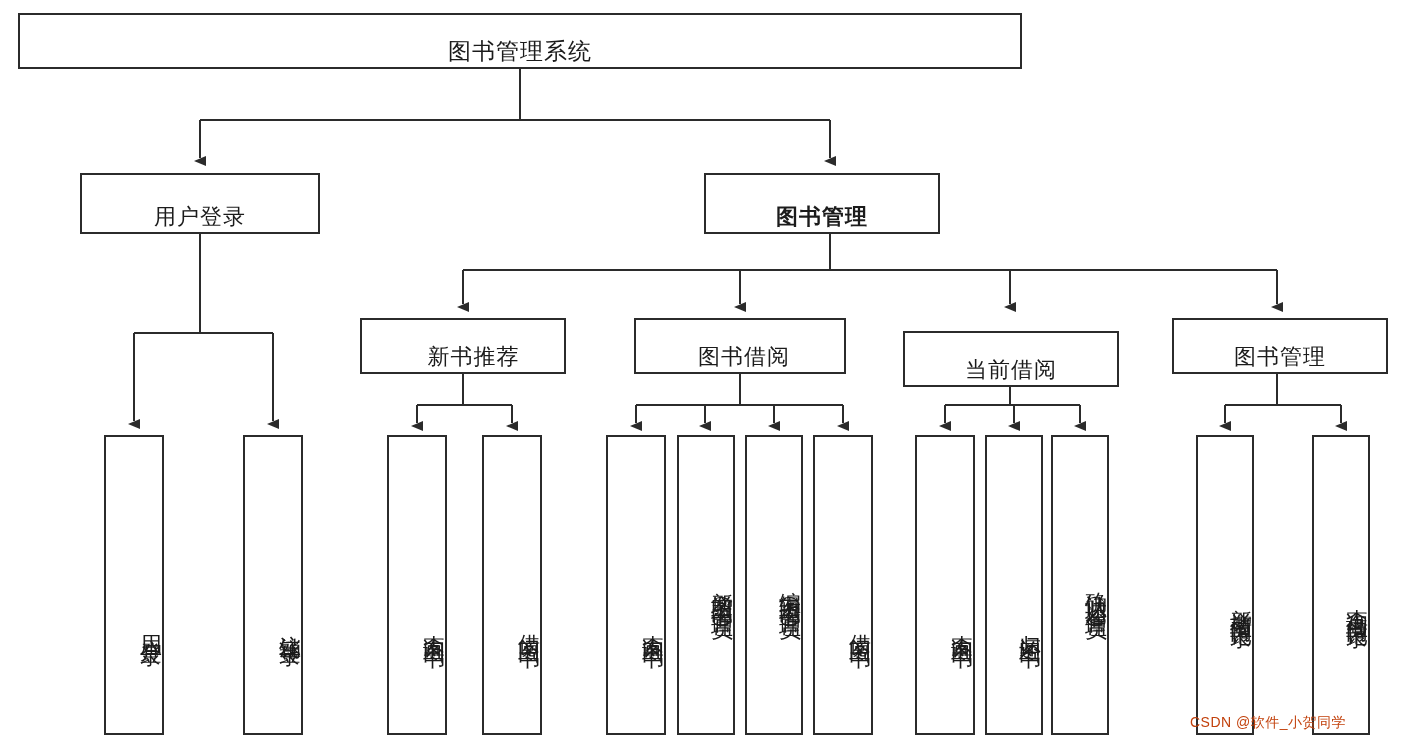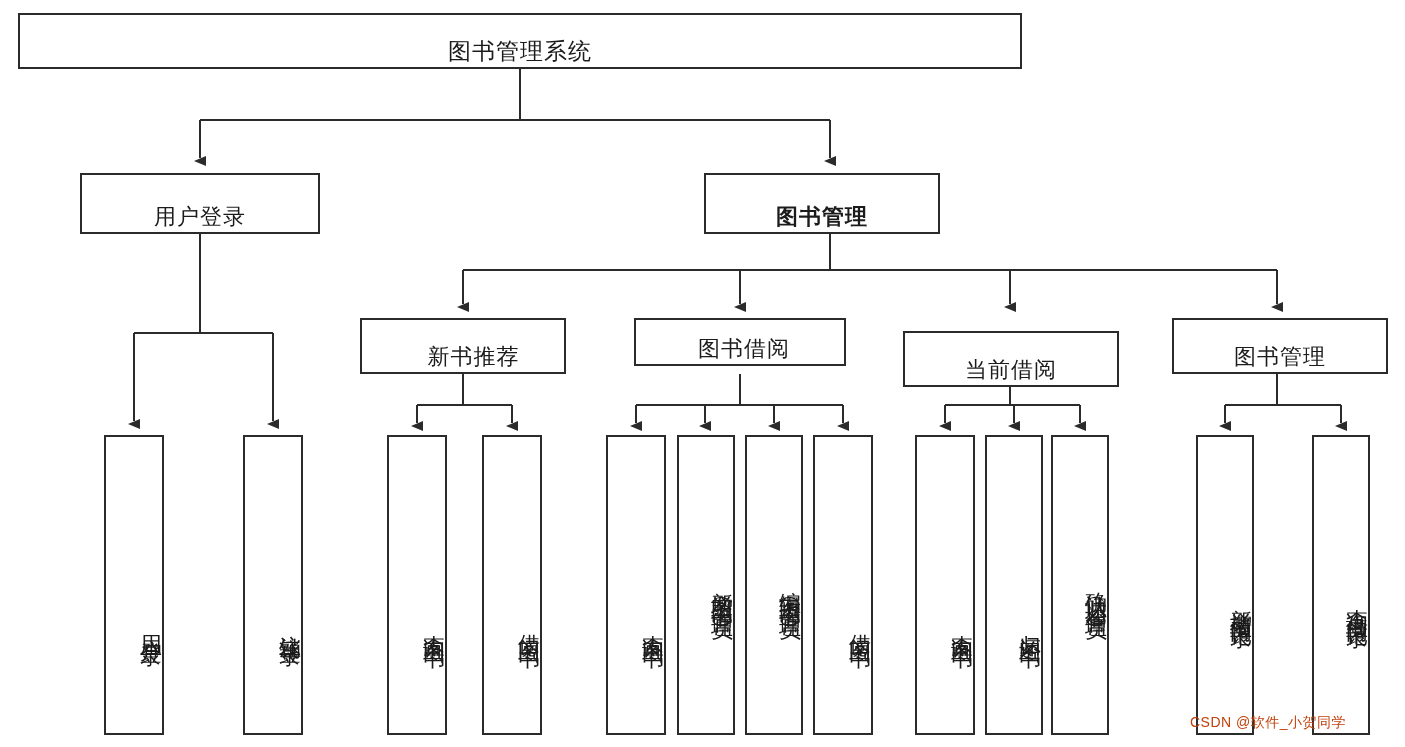--- a/index.html
+++ b/index.html
@@ -102,21 +102,21 @@
   <div class="node h" style="left:80px;top:173px;width:240px;height:61px;">
     <span>用户登录</span>
   </div>
   <div class="node h" style="left:704px;top:173px;width:236px;height:61px;font-weight:bold;">
     <span>图书管理</span>
   </div>
 
   <div class="node h" style="left:360px;top:318px;width:206px;height:56px;padding-left:21px;">
     <span>新书推荐</span>
   </div>
-  <div class="node h" style="left:634px;top:318px;width:212px;height:48px;padding-left:8px;">
+  <div class="node h" style="left:634px;top:318px;width:212px;height:56px;padding-left:8px;">
     <span>图书借阅</span>
   </div>
   <div class="node h" style="left:903px;top:318px;width:216px;height:56px;margin-top:13px;">
     <span>当前借阅</span>
   </div>
   <div class="node h" style="left:1172px;top:318px;width:216px;height:56px;">
     <span>图书管理</span>
   </div>
 
   <div class="node v" style="left:104px;top:435px;width:60px;height:300px;padding-top:80px;">

